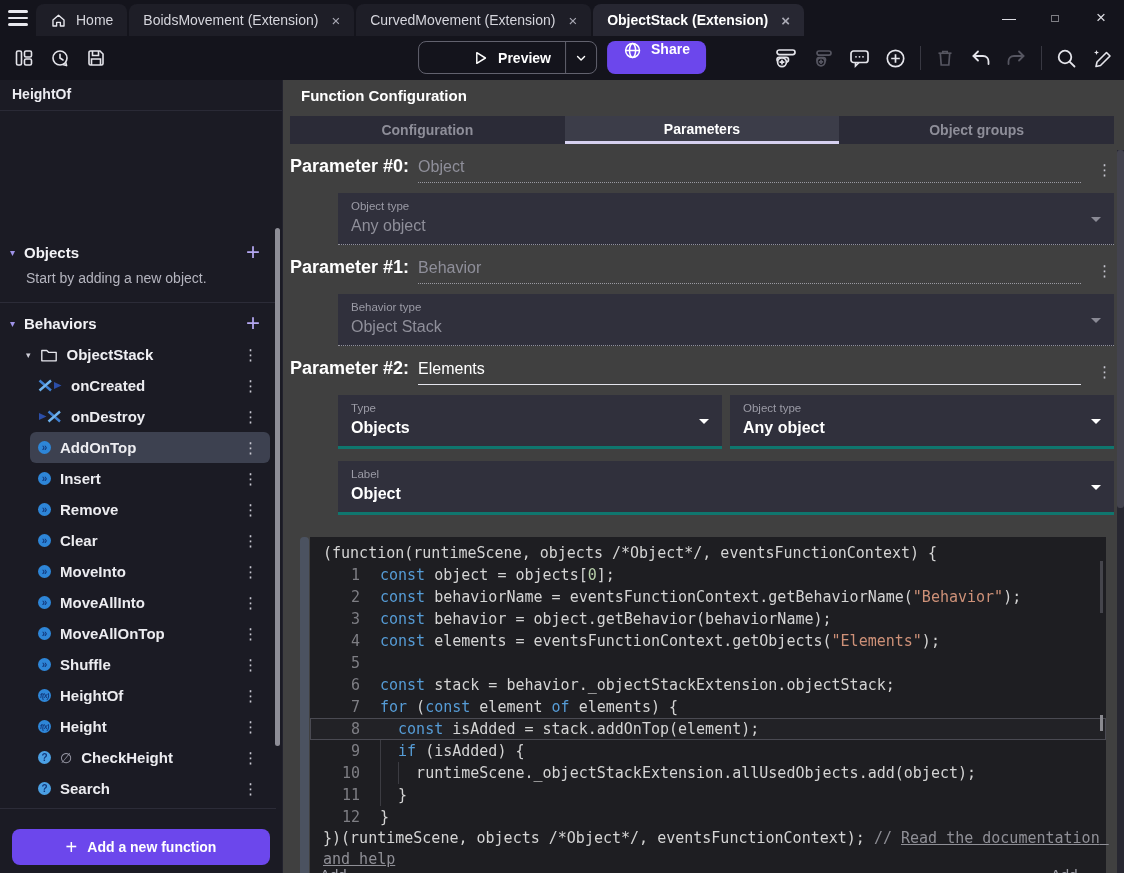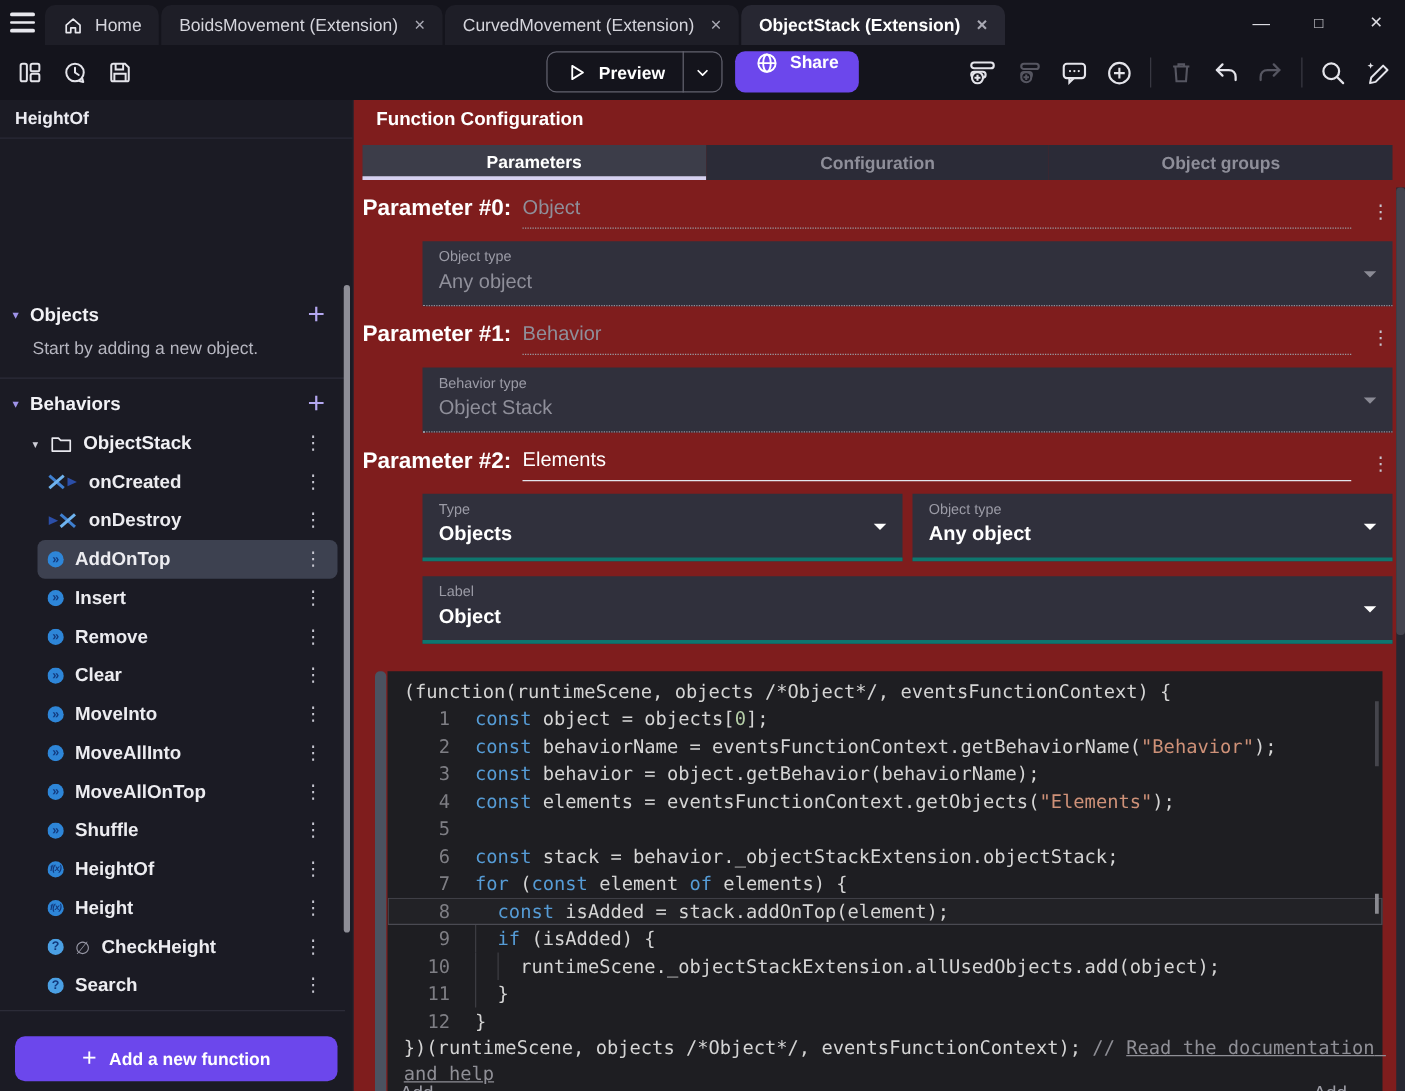--- a/index.html
+++ b/index.html
@@ -23,21 +23,21 @@
   .wc { width:46px; height:36px; display:flex; align-items:center; justify-content:center;
     color:#dcdce2; font-size:14px; cursor:pointer; }
 
   
   .toolbar { position:absolute; top:36px; left:0; right:0; height:44px; background:#14141c;
     display:flex; align-items:center; }
   .tb-left { display:flex; align-items:center; gap:16px; margin-left:14px; color:#e4e4ea; }
   .tb-center { position:absolute; left:50%; top:5px; transform:translateX(-50%);
     display:flex; align-items:center; gap:10px; }
   .preview-btn { display:flex; align-items:center; height:33px; border:1px solid #62626e;
-    border-radius:8px; color:#fff; }
+    border-radius:8px; color:#fff;padding-left:38px; }
   .preview-main { display:flex; align-items:center; gap:9px; padding:0 14px; cursor:pointer; }
   .preview-main .lbl { font-size:14px; font-weight:bold; }
   .preview-sep { width:1px; height:33px; background:#62626e; }
   .preview-caret { width:30px; display:flex; justify-content:center; cursor:pointer; }
   .share-btn { display:flex; gap:9px; height:33px; padding:0 16px;
     background:#6c47ec; border-radius:8px; color:#fff; font-size:14px; font-weight:bold;
     cursor:pointer; }
   .tb-right { position:absolute; right:10px; top:0; height:44px; display:flex;
     align-items:center; gap:13px; color:#e4e4ea; }
   .tbi { cursor:pointer; }
@@ -77,21 +77,21 @@
   .lifec { display:flex; align-items:center; flex:none; }
   .add-fn-btn { position:absolute; left:12px; right:12px; bottom:8px; height:36px;
     background:#6c47ec; border-radius:8px; display:flex; align-items:center;
     justify-content:center; gap:10px; color:#fff; font-size:14px; font-weight:bold;
     cursor:pointer; }
   .add-fn-btn .p { font-size:20px; font-weight:400; }
   .sb-scroll { position:absolute; right:2px; top:148px; width:5px; height:518px;
     background:#8e8e97; border-radius:3px; }
 
   
-  .main { position:absolute; top:80px; left:283px; right:0; bottom:0; background:#7f1d1d; }
+  .main { position:absolute; top:80px; left:283px; right:0; bottom:0; background:#404040; }
   .main-header { padding:7px 0 6px 18px; font-size:15px; font-weight:bold; color:#fff; }
   .main-tabs { display:flex; margin:6px 10px 0 7px; }
   .mtab { flex:1; height:28px; display:flex; align-items:center; justify-content:center;
     font-size:14px; font-weight:bold; color:#8e8e99; background:#2b2b37; cursor:pointer; }
   .mtab.active { background:#3c3d49; color:#fff; border-bottom:3px solid #d6d1f0; }
   .params { margin:12px 10px 0 7px; }
   .param { margin-bottom:2px; }
   .param-head { display:flex; align-items:flex-end; margin:4px 0 10px; }
   .plabel { font-size:18px; font-weight:bold; color:#fff; margin:0 9px 6px 0; white-space:nowrap; }
   .pname { flex:1; font-size:16px; padding-bottom:6px; margin-right:14px; }
@@ -453,25 +453,25 @@
   <div class="add-fn-btn">
     <span class="p">+</span>
     <span>Add a new function</span>
   </div>
   <div class="sb-scroll"></div>
 </div>
 
 <div class="main">
   <div class="main-header">Function Configuration</div>
   <div class="main-tabs" id="main-tabs">
+      <div class="mtab">
+        <span>Configuration</span>
+      </div>
       <div class="mtab active">
         <span>Parameters</span>
-      </div>
-      <div class="mtab">
-        <span>Configuration</span>
       </div>
       <div class="mtab">
         <span>Object groups</span>
       </div>
     </div>
   <div class="params" id="params">
       <div class="param">
         <div class="param-head">
           <span class="plabel">Parameter #0:</span>
           <span class="pname ro">Object</span>

